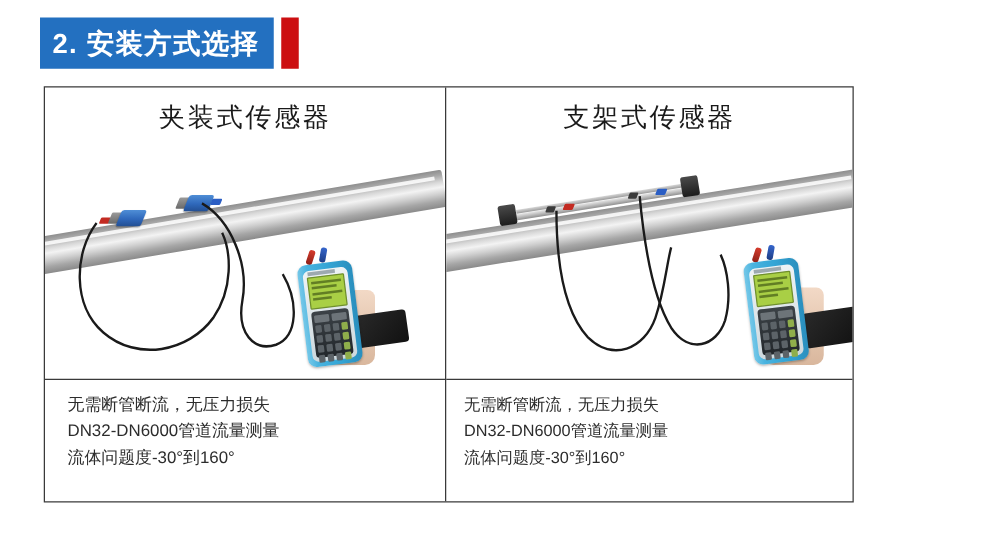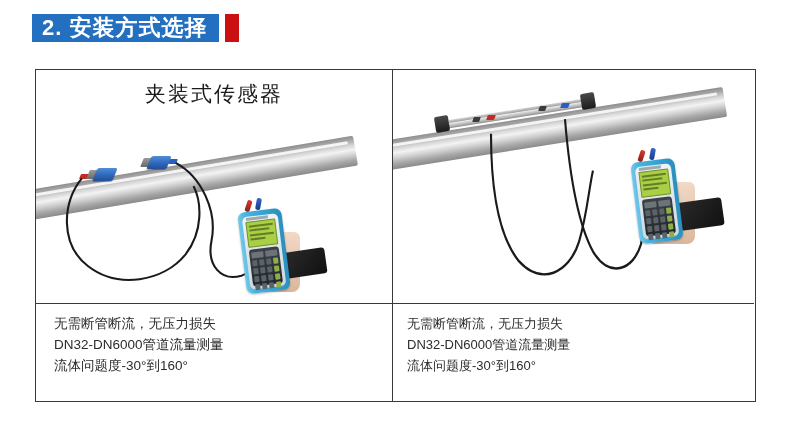--- a/index.html
+++ b/index.html
@@ -6,21 +6,21 @@
   body{
     width:790px;height:437px;
     background:#ffffff;
     font-family:"Liberation Sans","DejaVu Sans",sans-serif;
     overflow:hidden;
     position:relative;
   }
 
   
   #title-bar{
-    position:absolute;left:32px;top:14px;height:28px;
+    position:absolute;left:32px;top:14px;height:41px;
     display:flex;align-items:stretch;justify-content:center;
   }
   #title-chip{
     background:#2370c0;
     color:#ffffff;
     font-size:22px;
     font-weight:bold;
     letter-spacing:1px;
     padding:0 12px 0 10px;
     display:flex;align-items:center;
@@ -29,21 +29,21 @@
   #title-accent{
     width:14px;
     background:#cc0f11;
     margin-left:6px;
   }
 
   
   #compare-table{
     position:absolute;
     left:35px;top:69px;
-    width:721px;height:333px;
+    width:648px;height:333px;
     border:1.5px solid #3a3a3a;
     box-sizing:border-box;
     display:flex;
     background:#fff;
   }
   .panel{
     box-sizing:border-box;
     display:flex;flex-direction:column;
     position:relative;
   }
@@ -295,20 +295,21 @@
 
     <div class="panel-specs">
       <div class="spec-line">无需断管断流，无压力损失</div>
       <div class="spec-line">DN32-DN6000管道流量测量</div>
       <div class="spec-line">流体问题度-30°到160°</div>
     </div>
   </div>
 
   <div class="panel right">
 
+    <div class="panel-head">支架式传感器</div>
 
     <div class="panel-figure">
       <div class="fig">
 
         <div class="pipe" style="left:-4px;top:70px;width:340px;transform:rotate(-9deg);"></div>
         <div class="pipe-hi" style="left:-2px;top:74px;width:330px;transform:rotate(-9deg);"></div>
 
         <div class="rail" style="left:52px;top:54px;width:150px;transform:rotate(-9deg);"></div>
         <div class="rail2" style="left:56px;top:50px;width:142px;transform:rotate(-9deg);"></div>
 

